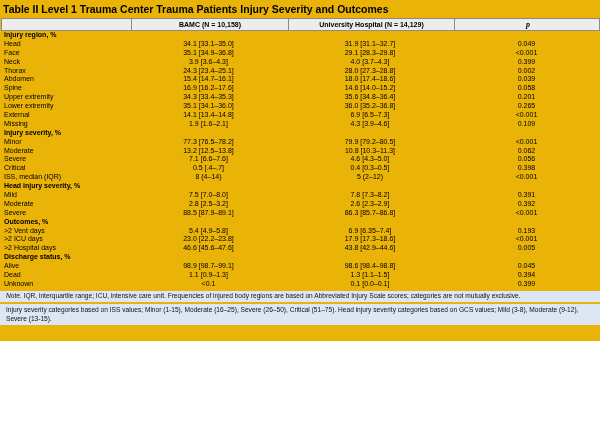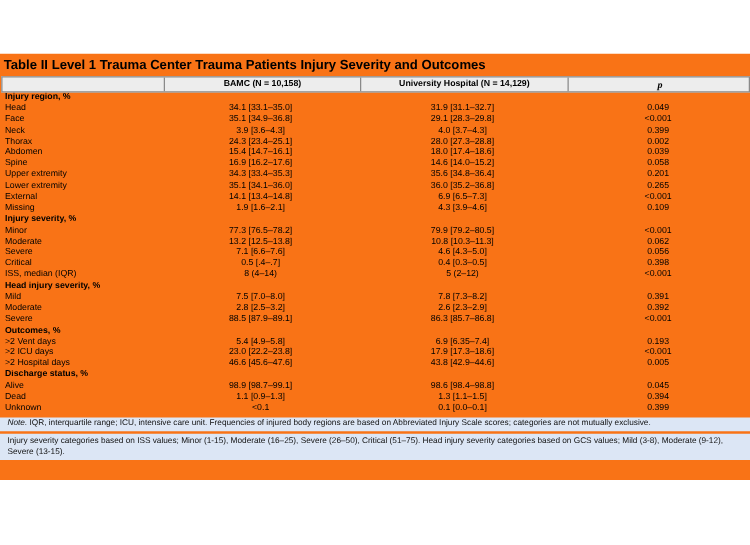--- a/index.html
+++ b/index.html
@@ -1,18 +1,18 @@
 <!DOCTYPE html>
 <html><head>
 <meta charset="utf-8">
 <style>
   * { margin:0; padding:0; box-sizing:border-box; }
   html,body { background:#fff; }
   body { width:600px; height:436px; font-family:"Liberation Sans", sans-serif; color:#000; overflow:hidden; }
-  .page { position:relative; width:600px; height:341px; background:#f97316;margin-top:43px; }
+  .page { position:relative; width:600px; height:341px; background:#eab308; }
 
   .title { font-size:10.5px; font-weight:bold; padding:3px 4px 3px 3px; letter-spacing:0; }
 
   .table-wrap { width:599px; margin-left:1px; }
 
   .header-row {
     display:flex; align-items:center;
     background:#ededed;
     border:1px solid #8a8a8a;
     height:13px;

